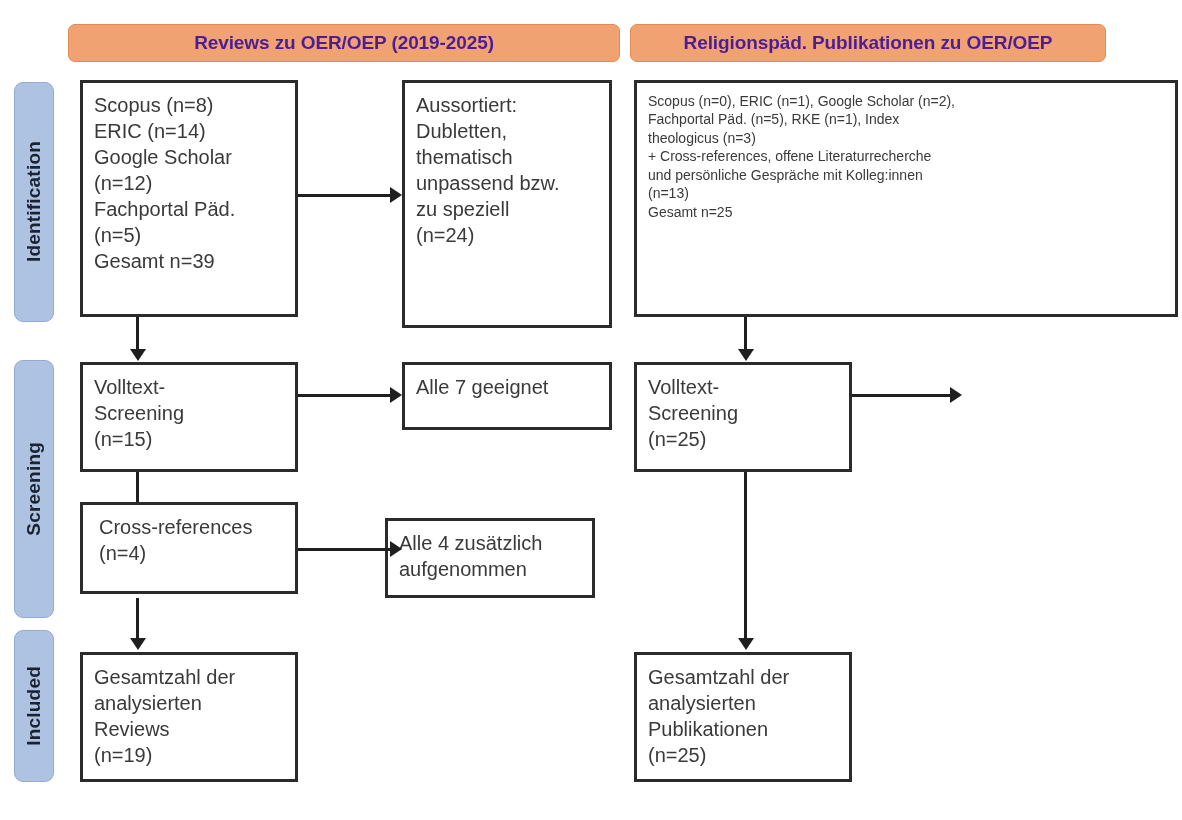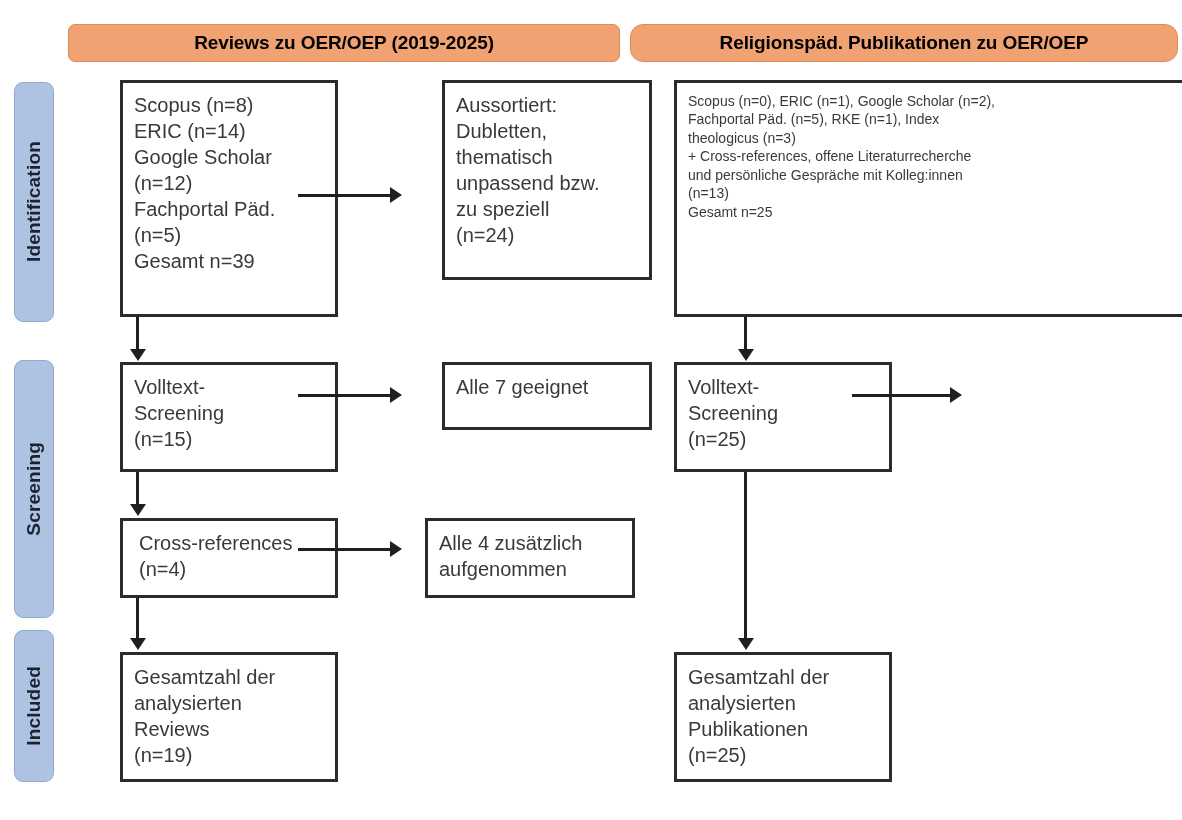--- a/index.html
+++ b/index.html
@@ -16,21 +16,21 @@
     font-family: "Liberation Sans", sans-serif;
     overflow: hidden;
   }
 
   
   .phase-header {
     position: absolute;
     background: #F0A272;
     border: 1px solid #E28B52;
     border-radius: 7px;
-    color: #000000;
+    color: #4c1d95;
     font-size: 19px;
     font-weight: bold;
     display: flex;
     align-items: center;
     justify-content: center;
     letter-spacing: -0.1px;
     box-sizing: border-box;
     white-space: nowrap;
   }
 
@@ -60,21 +60,20 @@
     position: absolute;
     background: #ffffff;
     border: 3px solid #2b2b2b;
     box-sizing: border-box;
     padding: 9px 11px 6px 11px;
     font-size: 20px;
     line-height: 1.30;
     color: #3a3a3a;
     overflow: hidden;
     white-space: pre-line;
-    margin-left: 40px;
   }
   .flow-box.compact {
     font-size: 14px;
     line-height: 1.32;
   }
 
   
   .conn {
     position: absolute;
     background: #1f1f1f;
@@ -97,21 +96,21 @@
     border-left: 12px solid #1f1f1f;
   }
 </style>
 </head>
 <body>
 
 <div id="canvas">
 
   <div class="phase-header" style="left:68px; top:24px; width:552px; height:38px;">Reviews zu OER/OEP (2019-2025)</div>
 
-  <div class="phase-header" style="left:630px; top:24px; width:548px; height:38px;border-radius:13px;">Religionspäd. Publikationen zu OER/OEP</div>
+  <div class="phase-header" style="left:630px; top:24px; width:476px; height:38px;">Religionspäd. Publikationen zu OER/OEP</div>
 
   <div class="stage-label" style="left:14px; top:82px; width:40px; height:240px;">
     <span>Identification</span>
   </div>
 
   <div class="stage-label" style="left:14px; top:360px; width:40px; height:258px;">
     <span>Screening</span>
   </div>
 
   <div class="stage-label" style="left:14px; top:630px; width:40px; height:152px;">
@@ -119,21 +118,21 @@
   </div>
 
   <div class="flow-box" style="left:80px; top:80px; width:218px; height:237px;">Scopus (n=8)
 ERIC (n=14)
 Google Scholar
 (n=12)
 Fachportal Päd.
 (n=5)
 Gesamt n=39</div>
 
-  <div class="flow-box" style="left:402px; top:80px; width:210px; height:200px;">Aussortiert:
+  <div class="flow-box" style="left:402px; top:80px; width:210px; height:248px;">Aussortiert:
 Dubletten,
 thematisch
 unpassend bzw.
 zu speziell
 (n=24)</div>
 
   <div class="conn conn-h" style="left:298px; top:194px; width:92px;"></div>
   <div class="arrow-right" style="left:390px; top:187px;"></div>
 
   <div class="conn conn-v" style="left:136px; top:317px; height:34px;"></div>
@@ -144,21 +143,21 @@
 (n=15)</div>
 
   <div class="flow-box" style="left:402px; top:362px; width:210px; height:68px;">Alle 7 geeignet</div>
 
   <div class="conn conn-h" style="left:298px; top:394px; width:92px;"></div>
   <div class="arrow-right" style="left:390px; top:387px;"></div>
 
   <div class="conn conn-v" style="left:136px; top:472px; height:34px;"></div>
   <div class="arrow-down" style="left:130px; top:504px;"></div>
 
-  <div class="flow-box" style="left:80px; top:518px; width:218px; height:80px;padding-left:16px;">Cross-references
+  <div class="flow-box" style="left:80px; top:502px; width:218px; height:92px;padding-left:16px;">Cross-references
 (n=4)</div>
 
   <div class="flow-box" style="left:385px; top:518px; width:210px; height:80px;">Alle 4 zusätzlich
 aufgenommen</div>
 
   <div class="conn conn-h" style="left:298px; top:548px; width:92px;"></div>
   <div class="arrow-right" style="left:390px; top:541px;"></div>
 
   <div class="conn conn-v" style="left:136px; top:598px; height:42px;"></div>
   <div class="arrow-down" style="left:130px; top:638px;"></div>

